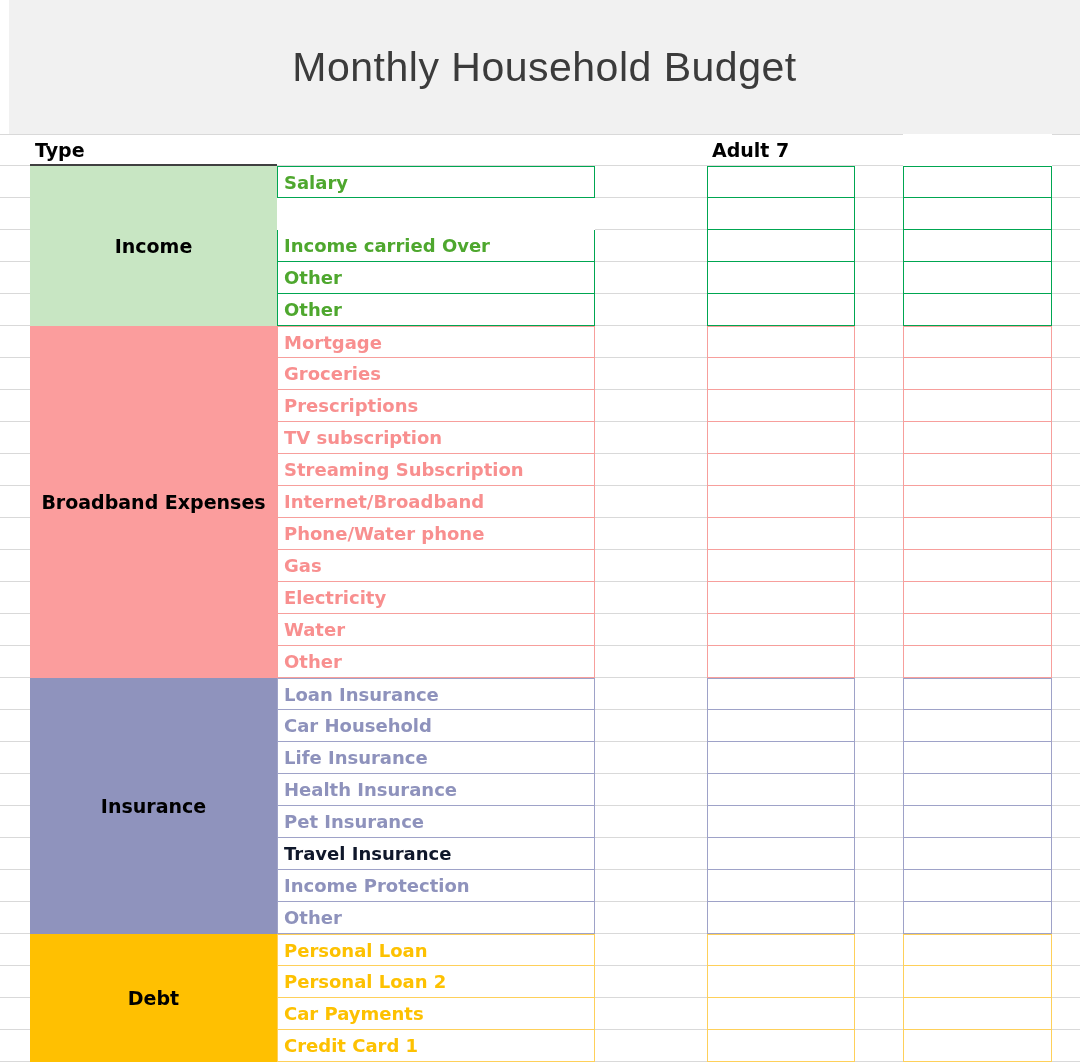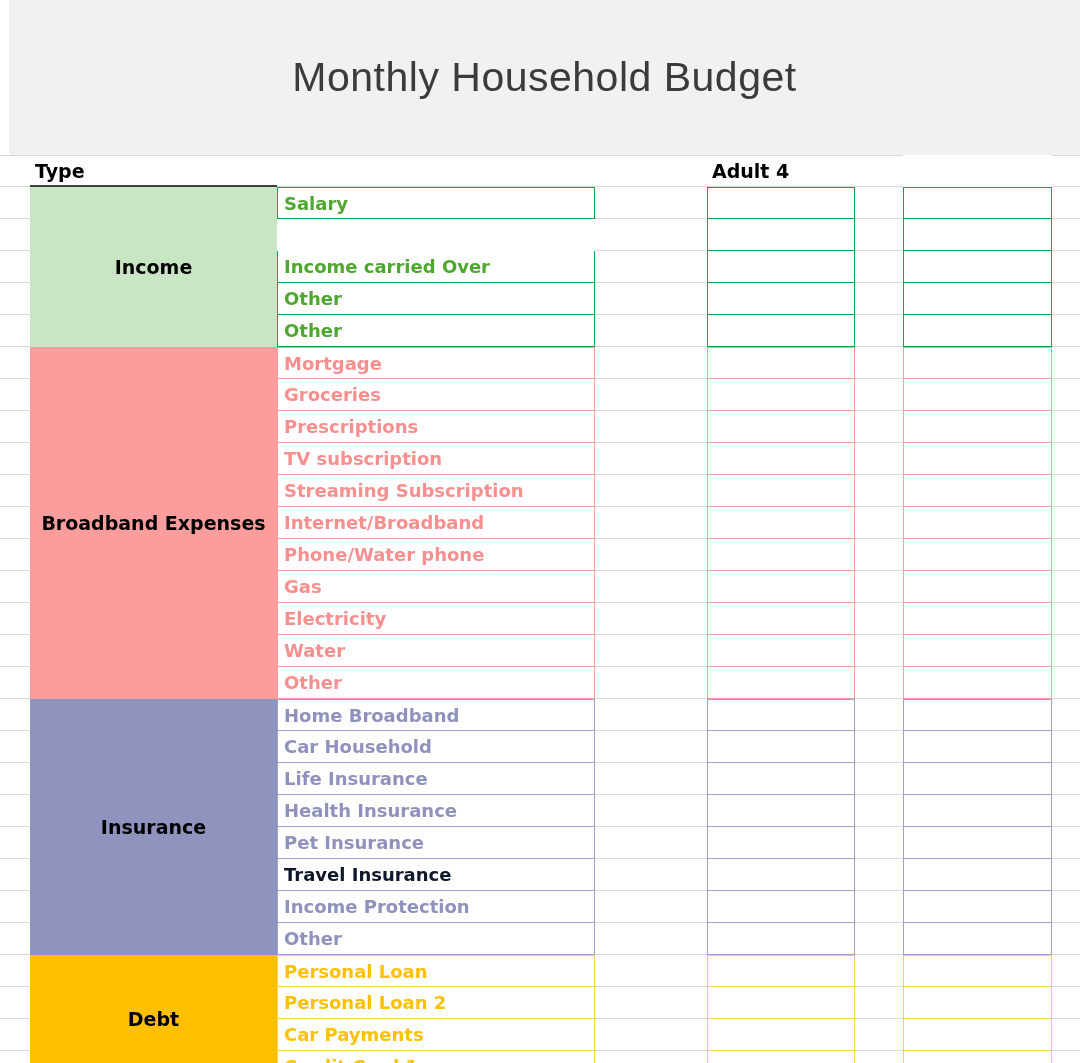--- a/index.html
+++ b/index.html
@@ -3,21 +3,21 @@
 <meta charset="utf-8">
 <style>
   html, body { margin: 0; padding: 0; background: #ffffff; }
   .page {
     width: 1080px; height: 1063px; overflow: hidden;
     background: #ffffff;
     font-family: "DejaVu Sans", sans-serif;
     position: relative;
   }
   .band {
-    margin-left: 9px; height: 155px;
+    margin-left: 9px; height: 134px;
     display: flex; align-items: center; justify-content: center;
   }
   .title {
     font-family: "Liberation Sans", sans-serif;
     font-size: 41px; color: #3b3b3b; letter-spacing: 0.5px;
   }
   .sheet {
     display: grid;
     grid-template-columns: 30px 247px 318px 112px 148px 48px 149px 1fr;
     grid-auto-rows: 32px;
@@ -50,21 +50,21 @@
 
 <div class="page">
   <div class="band" id="band" style="background: rgb(241, 241, 241);">
     <div class="title" style="color: rgb(59, 59, 59);">Monthly Household Budget</div>
   </div>
   <div class="sheet" id="sheet">
     <div class="cell gridline-b gridline-t" style="grid-row:1;grid-column:1"></div>
     <div class="cell header-label type-header gridline-t" style="grid-row:1;grid-column:2">Type</div>
     <div class="cell gridline-b gridline-t" style="grid-row:1;grid-column:3"></div>
     <div class="cell gridline-b gridline-t" style="grid-row:1;grid-column:4"></div>
-    <div class="cell header-label gridline-b gridline-t" style="grid-row:1;grid-column:5">Adult 4</div>
+    <div class="cell header-label gridline-b gridline-t" style="grid-row:1;grid-column:5">Adult 7</div>
     <div class="cell gridline-b gridline-t" style="grid-row:1;grid-column:6"></div>
     <div class="cell gridline-b gridline-t" style="grid-row:1;grid-column:8"></div>
   <div class="cell type-block" style="grid-area: 2 / 2 / span 5; background: rgb(200, 230, 195);">Income</div>
       <div class="cell gridline-b" style="grid-area: 2 / 1;"></div>
       <div class="cell item-cell" style="grid-area: 2 / 3; color: rgb(78, 167, 46); border: 1px solid rgb(0, 166, 81); padding-left: 6px;">Salary</div>
       <div class="cell gridline-b" style="grid-area: 2 / 4;"></div>
       <div class="cell value-cell" style="grid-area: 2 / 5; border: 1px solid rgb(0, 166, 81);"></div>
       <div class="cell gridline-b" style="grid-area: 2 / 6;"></div>
       <div class="cell value-cell" style="grid-area: 2 / 7; border: 1px solid rgb(0, 166, 81);"></div>
       <div class="cell gridline-b" style="grid-area: 2 / 8;"></div>
@@ -168,21 +168,21 @@
       <div class="cell gridline-b" style="grid-area: 16 / 8;"></div>
       <div class="cell gridline-b" style="grid-area: 17 / 1;"></div>
       <div class="cell item-cell" style="grid-area: 17 / 3; color: rgb(248, 143, 143); border-top: none; border-right: 1px solid rgb(247, 159, 156); border-bottom: 1px solid rgb(247, 159, 156); border-left: 1px solid rgb(247, 159, 156); border-image: initial;">Other</div>
       <div class="cell gridline-b" style="grid-area: 17 / 4;"></div>
       <div class="cell value-cell" style="grid-area: 17 / 5; border-top: none; border-right: 1px solid rgb(247, 159, 156); border-bottom: 1px solid rgb(247, 159, 156); border-left: 1px solid rgb(247, 159, 156); border-image: initial;"></div>
       <div class="cell gridline-b" style="grid-area: 17 / 6;"></div>
       <div class="cell value-cell" style="grid-area: 17 / 7; border-top: none; border-right: 1px solid rgb(247, 159, 156); border-bottom: 1px solid rgb(247, 159, 156); border-left: 1px solid rgb(247, 159, 156); border-image: initial;"></div>
       <div class="cell gridline-b" style="grid-area: 17 / 8;"></div>
       <div class="cell type-block" style="grid-area: 18 / 2 / span 8; background: rgb(143, 147, 189);">Insurance</div>
       <div class="cell gridline-b" style="grid-area: 18 / 1;"></div>
-      <div class="cell item-cell" style="grid-area: 18 / 3; color: rgb(142, 146, 188); border: 1px solid rgb(158, 162, 200);">Home Broadband</div>
+      <div class="cell item-cell" style="grid-area: 18 / 3; color: rgb(142, 146, 188); border: 1px solid rgb(158, 162, 200);">Loan Insurance</div>
       <div class="cell gridline-b" style="grid-area: 18 / 4;"></div>
       <div class="cell value-cell" style="grid-area: 18 / 5; border: 1px solid rgb(158, 162, 200);"></div>
       <div class="cell gridline-b" style="grid-area: 18 / 6;"></div>
       <div class="cell value-cell" style="grid-area: 18 / 7; border: 1px solid rgb(158, 162, 200);"></div>
       <div class="cell gridline-b" style="grid-area: 18 / 8;"></div>
       <div class="cell gridline-b" style="grid-area: 19 / 1;"></div>
       <div class="cell item-cell" style="grid-area: 19 / 3; color: rgb(142, 146, 188); border-top: none; border-right: 1px solid rgb(158, 162, 200); border-bottom: 1px solid rgb(158, 162, 200); border-left: 1px solid rgb(158, 162, 200); border-image: initial;">Car Household</div>
       <div class="cell gridline-b" style="grid-area: 19 / 4;"></div>
       <div class="cell value-cell" style="grid-area: 19 / 5; border-top: none; border-right: 1px solid rgb(158, 162, 200); border-bottom: 1px solid rgb(158, 162, 200); border-left: 1px solid rgb(158, 162, 200); border-image: initial;"></div>
       <div class="cell gridline-b" style="grid-area: 19 / 6;"></div>

